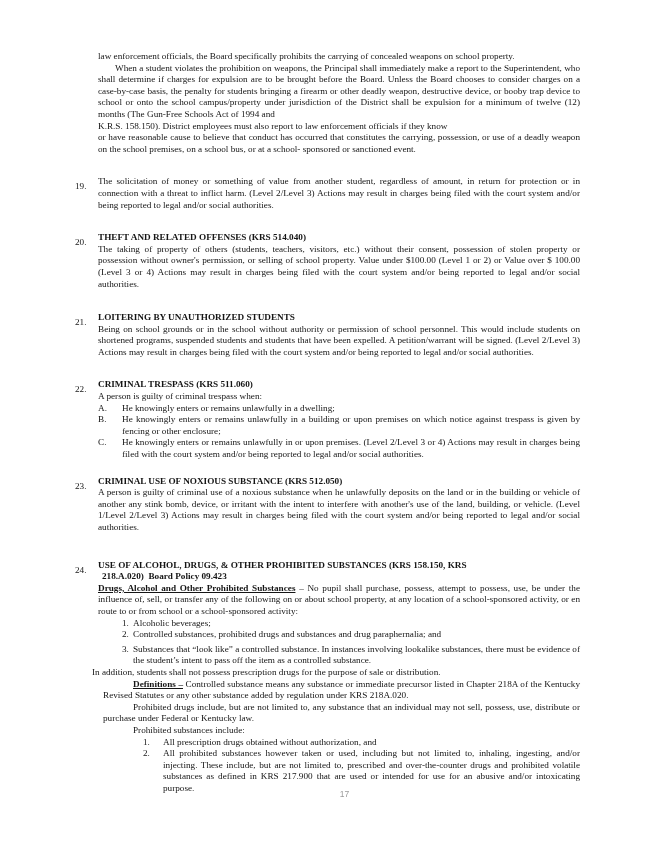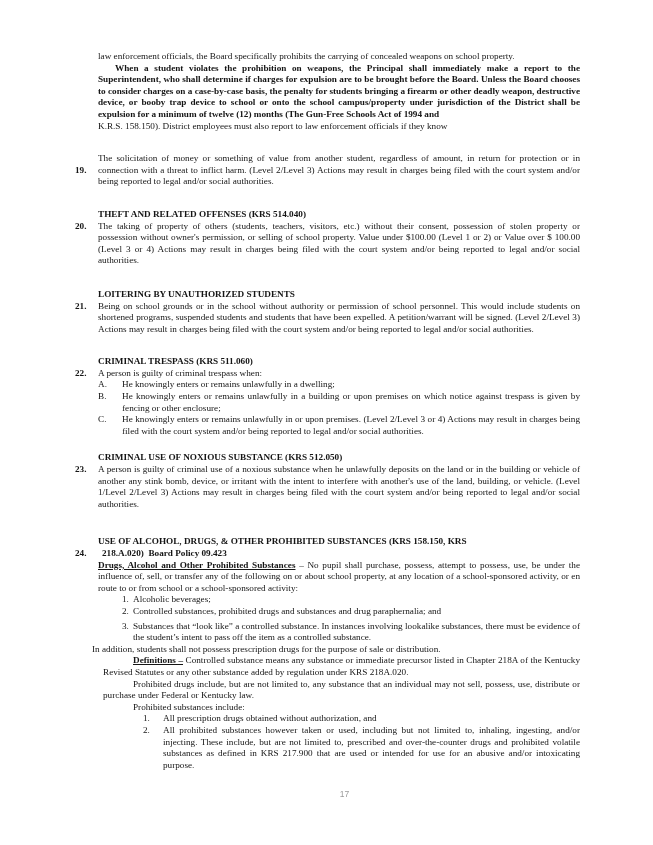--- a/index.html
+++ b/index.html
@@ -13,25 +13,25 @@
     overflow: hidden;
   }
   .doc-page { position: relative; width: 653px; height: 845px; background: #fff; }
   .content { position: absolute; left: 75px; top: 51px; width: 505px; }
 
   p, h3 { margin: 0; padding: 0; font-size: 9.2px; line-height: 11.6px; }
   .just { text-align: justify; }
 
   
   .intro { margin-left: 23px; margin-bottom: 21px; }
-  .intro .p2 { text-indent: 17px; font-weight: bold; }
+  .intro .p2 { text-indent: 17px; }
 
   
   .sec { position: relative; padding-left: 23px; }
-  .sec-num { position: absolute; left: 0; top: 12px; font-weight: bold; text-align: center; }
+  .sec-num { position: absolute; left: 0; top: 5px; font-weight: normal; text-align: center; }
   .sec-title { font-weight: bold; }
   .mb19 { margin-bottom: 21px; }
   .mb20 { margin-bottom: 22px; }
   .mb21 { margin-bottom: 21px; }
   .mb22 { margin-bottom: 15px; }
   .mb23 { margin-bottom: 26px; }
 
   
   .abc-item { position: relative; padding-left: 24px; }
   .abc-label { position: absolute; left: 0; top: 0; }
@@ -60,20 +60,21 @@
 </head>
 <body>
 
 <div class="doc-page">
   <div class="content">
 
     <div class="intro">
       <p class="just">law enforcement officials, the Board specifically prohibits the carrying of concealed weapons on school property.</p>
       <p class="just p2">When a student violates the prohibition on weapons, the Principal shall immediately make a report to the Superintendent, who shall determine if charges for expulsion are to be brought before the Board. Unless the Board chooses to consider charges on a case-by-case basis, the penalty for students bringing a firearm or other deadly weapon, destructive device, or booby trap device to school or onto the school campus/property under jurisdiction of the District shall be expulsion for a minimum of twelve (12) months (The Gun-Free Schools Act of 1994 and</p>
       <p>K.R.S. 158.150). District employees must also report to law enforcement officials if they know</p>
+      <p class="just">or have reasonable cause to believe that conduct has occurred that constitutes the carrying, possession, or use of a deadly weapon on the school premises, on a school bus, or at a school- sponsored or sanctioned event.</p>
     </div>
 
     <section class="sec mb19">
       <span class="sec-num">19.</span>
       <p class="just">The solicitation of money or something of value from another student, regardless of amount, in return for protection or in connection with a threat to inflict harm. (Level 2/Level 3)  Actions may result in charges being filed with the court system and/or being reported to legal and/or social authorities.</p>
     </section>
 
     <section class="sec mb20">
       <span class="sec-num">20.</span>
       <h3 class="sec-title">THEFT AND RELATED OFFENSES (KRS 514.040)</h3>

